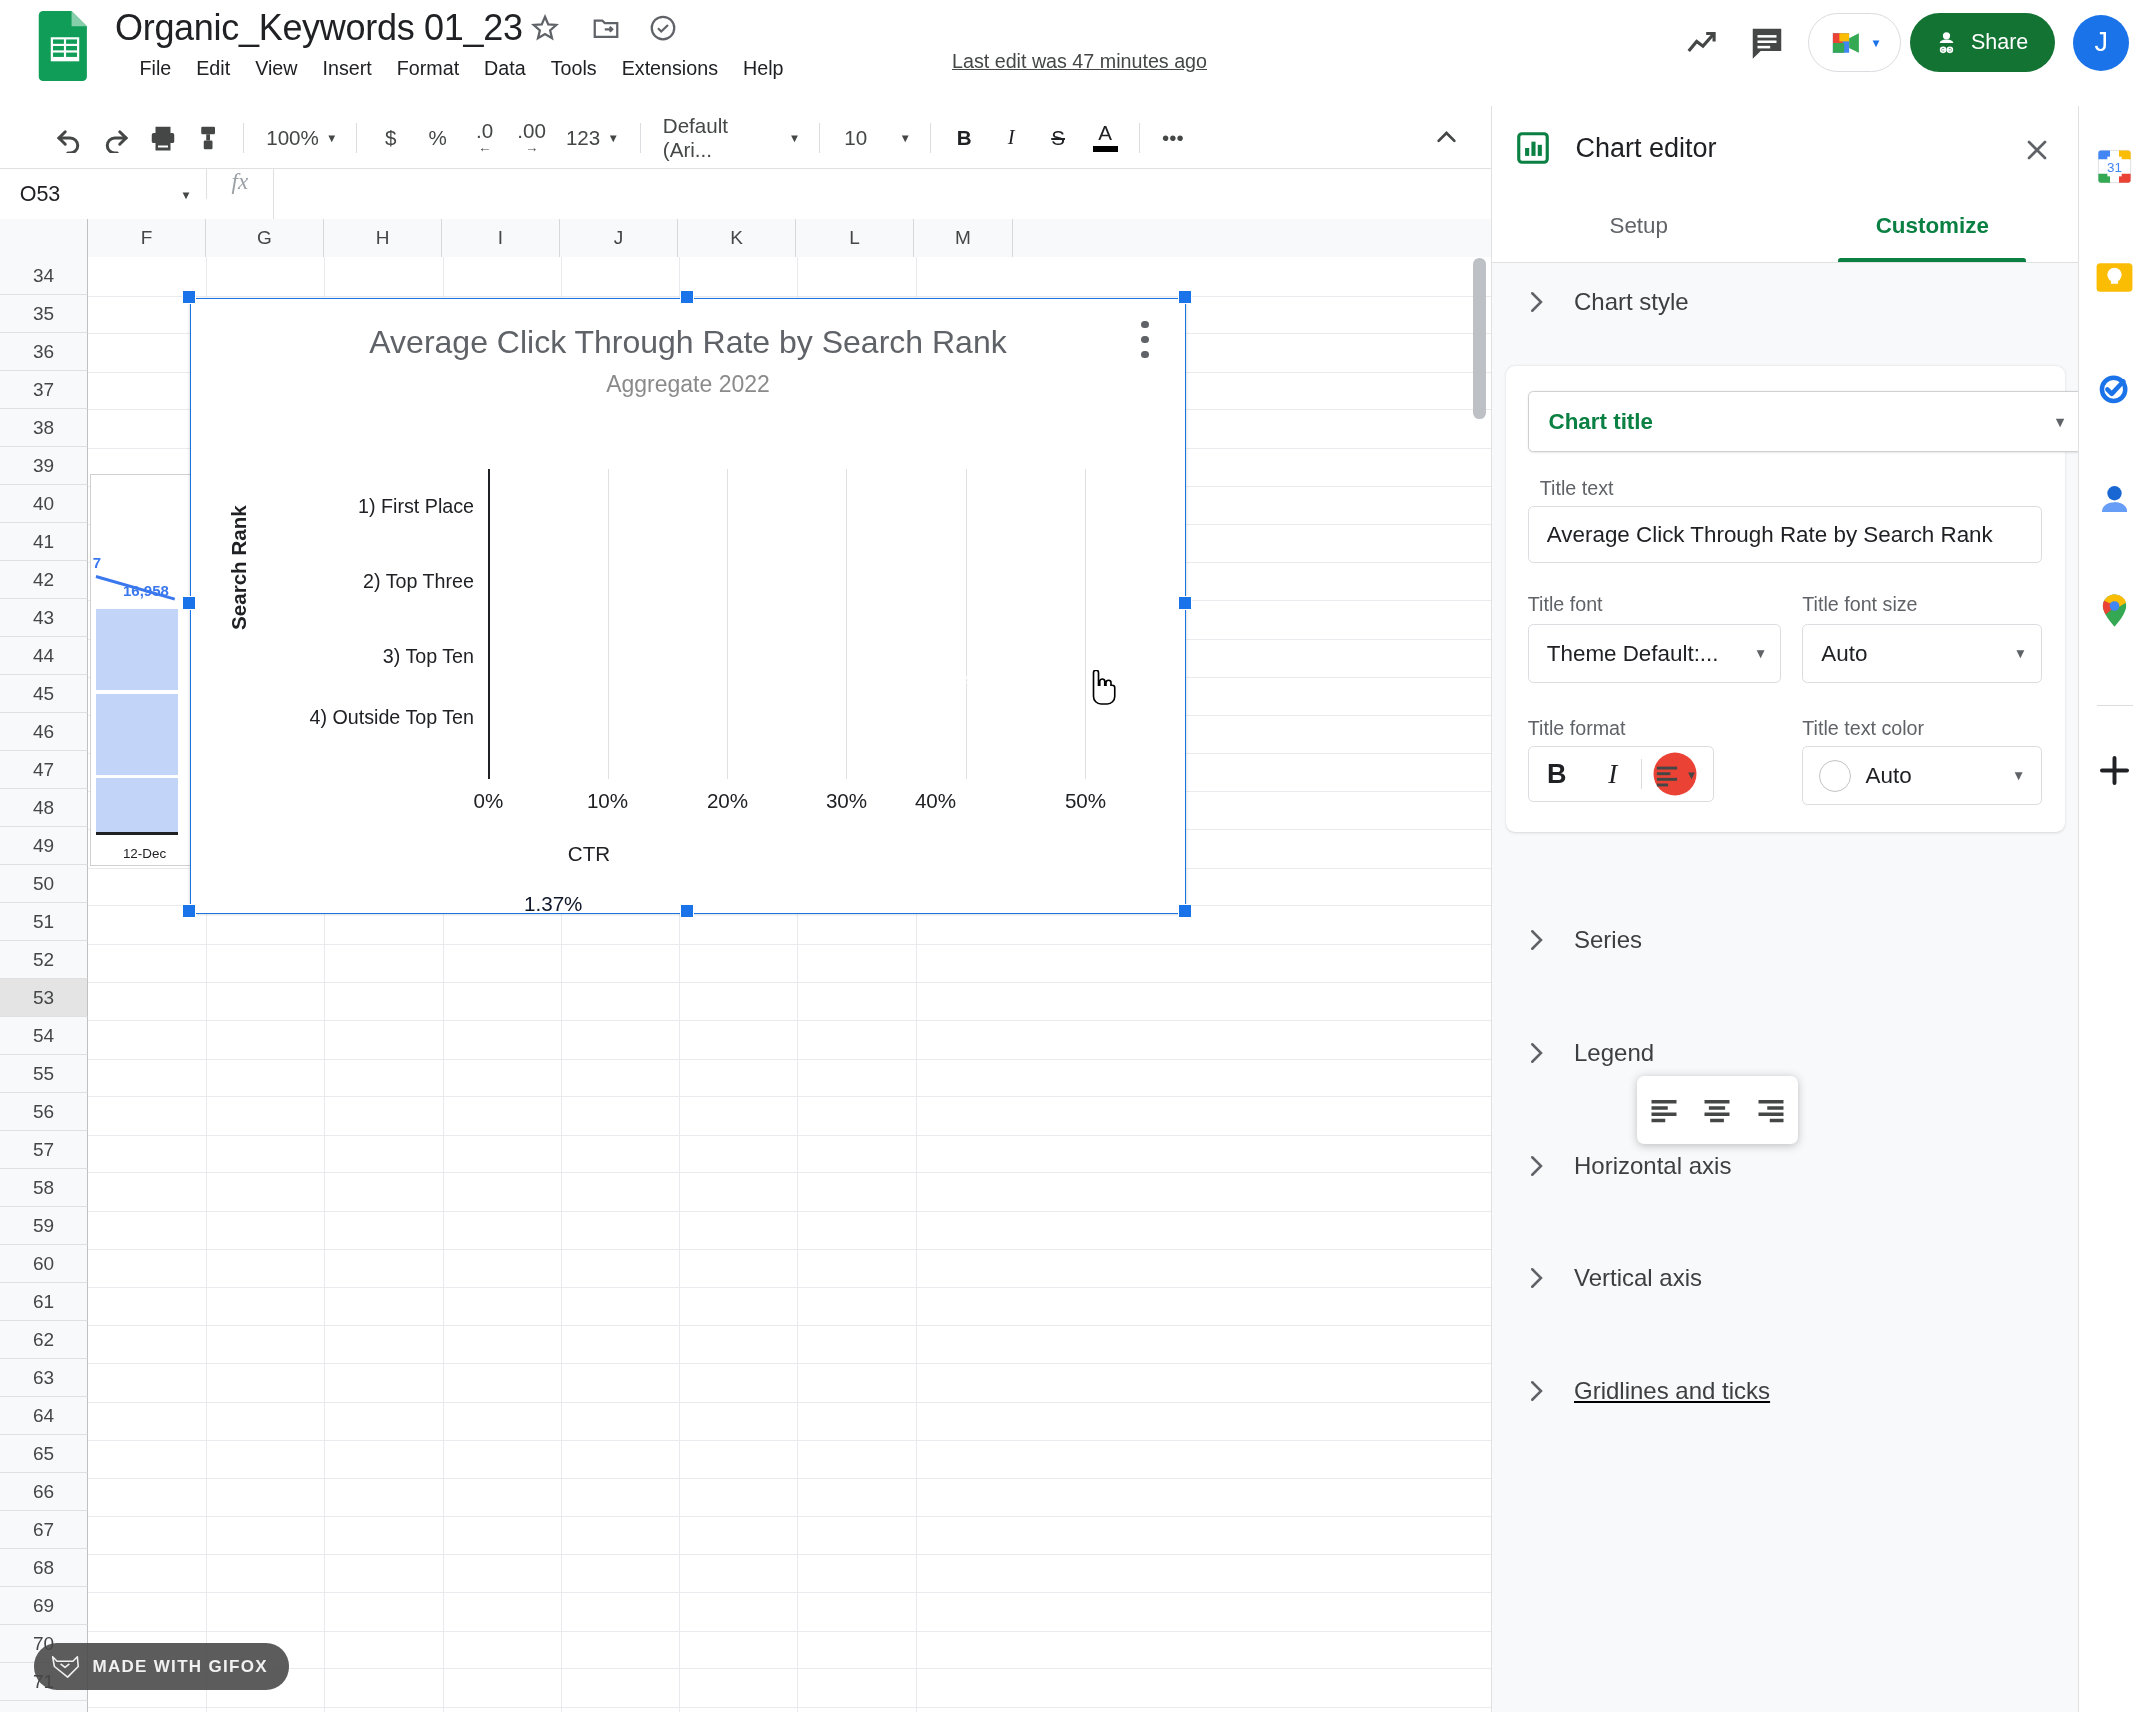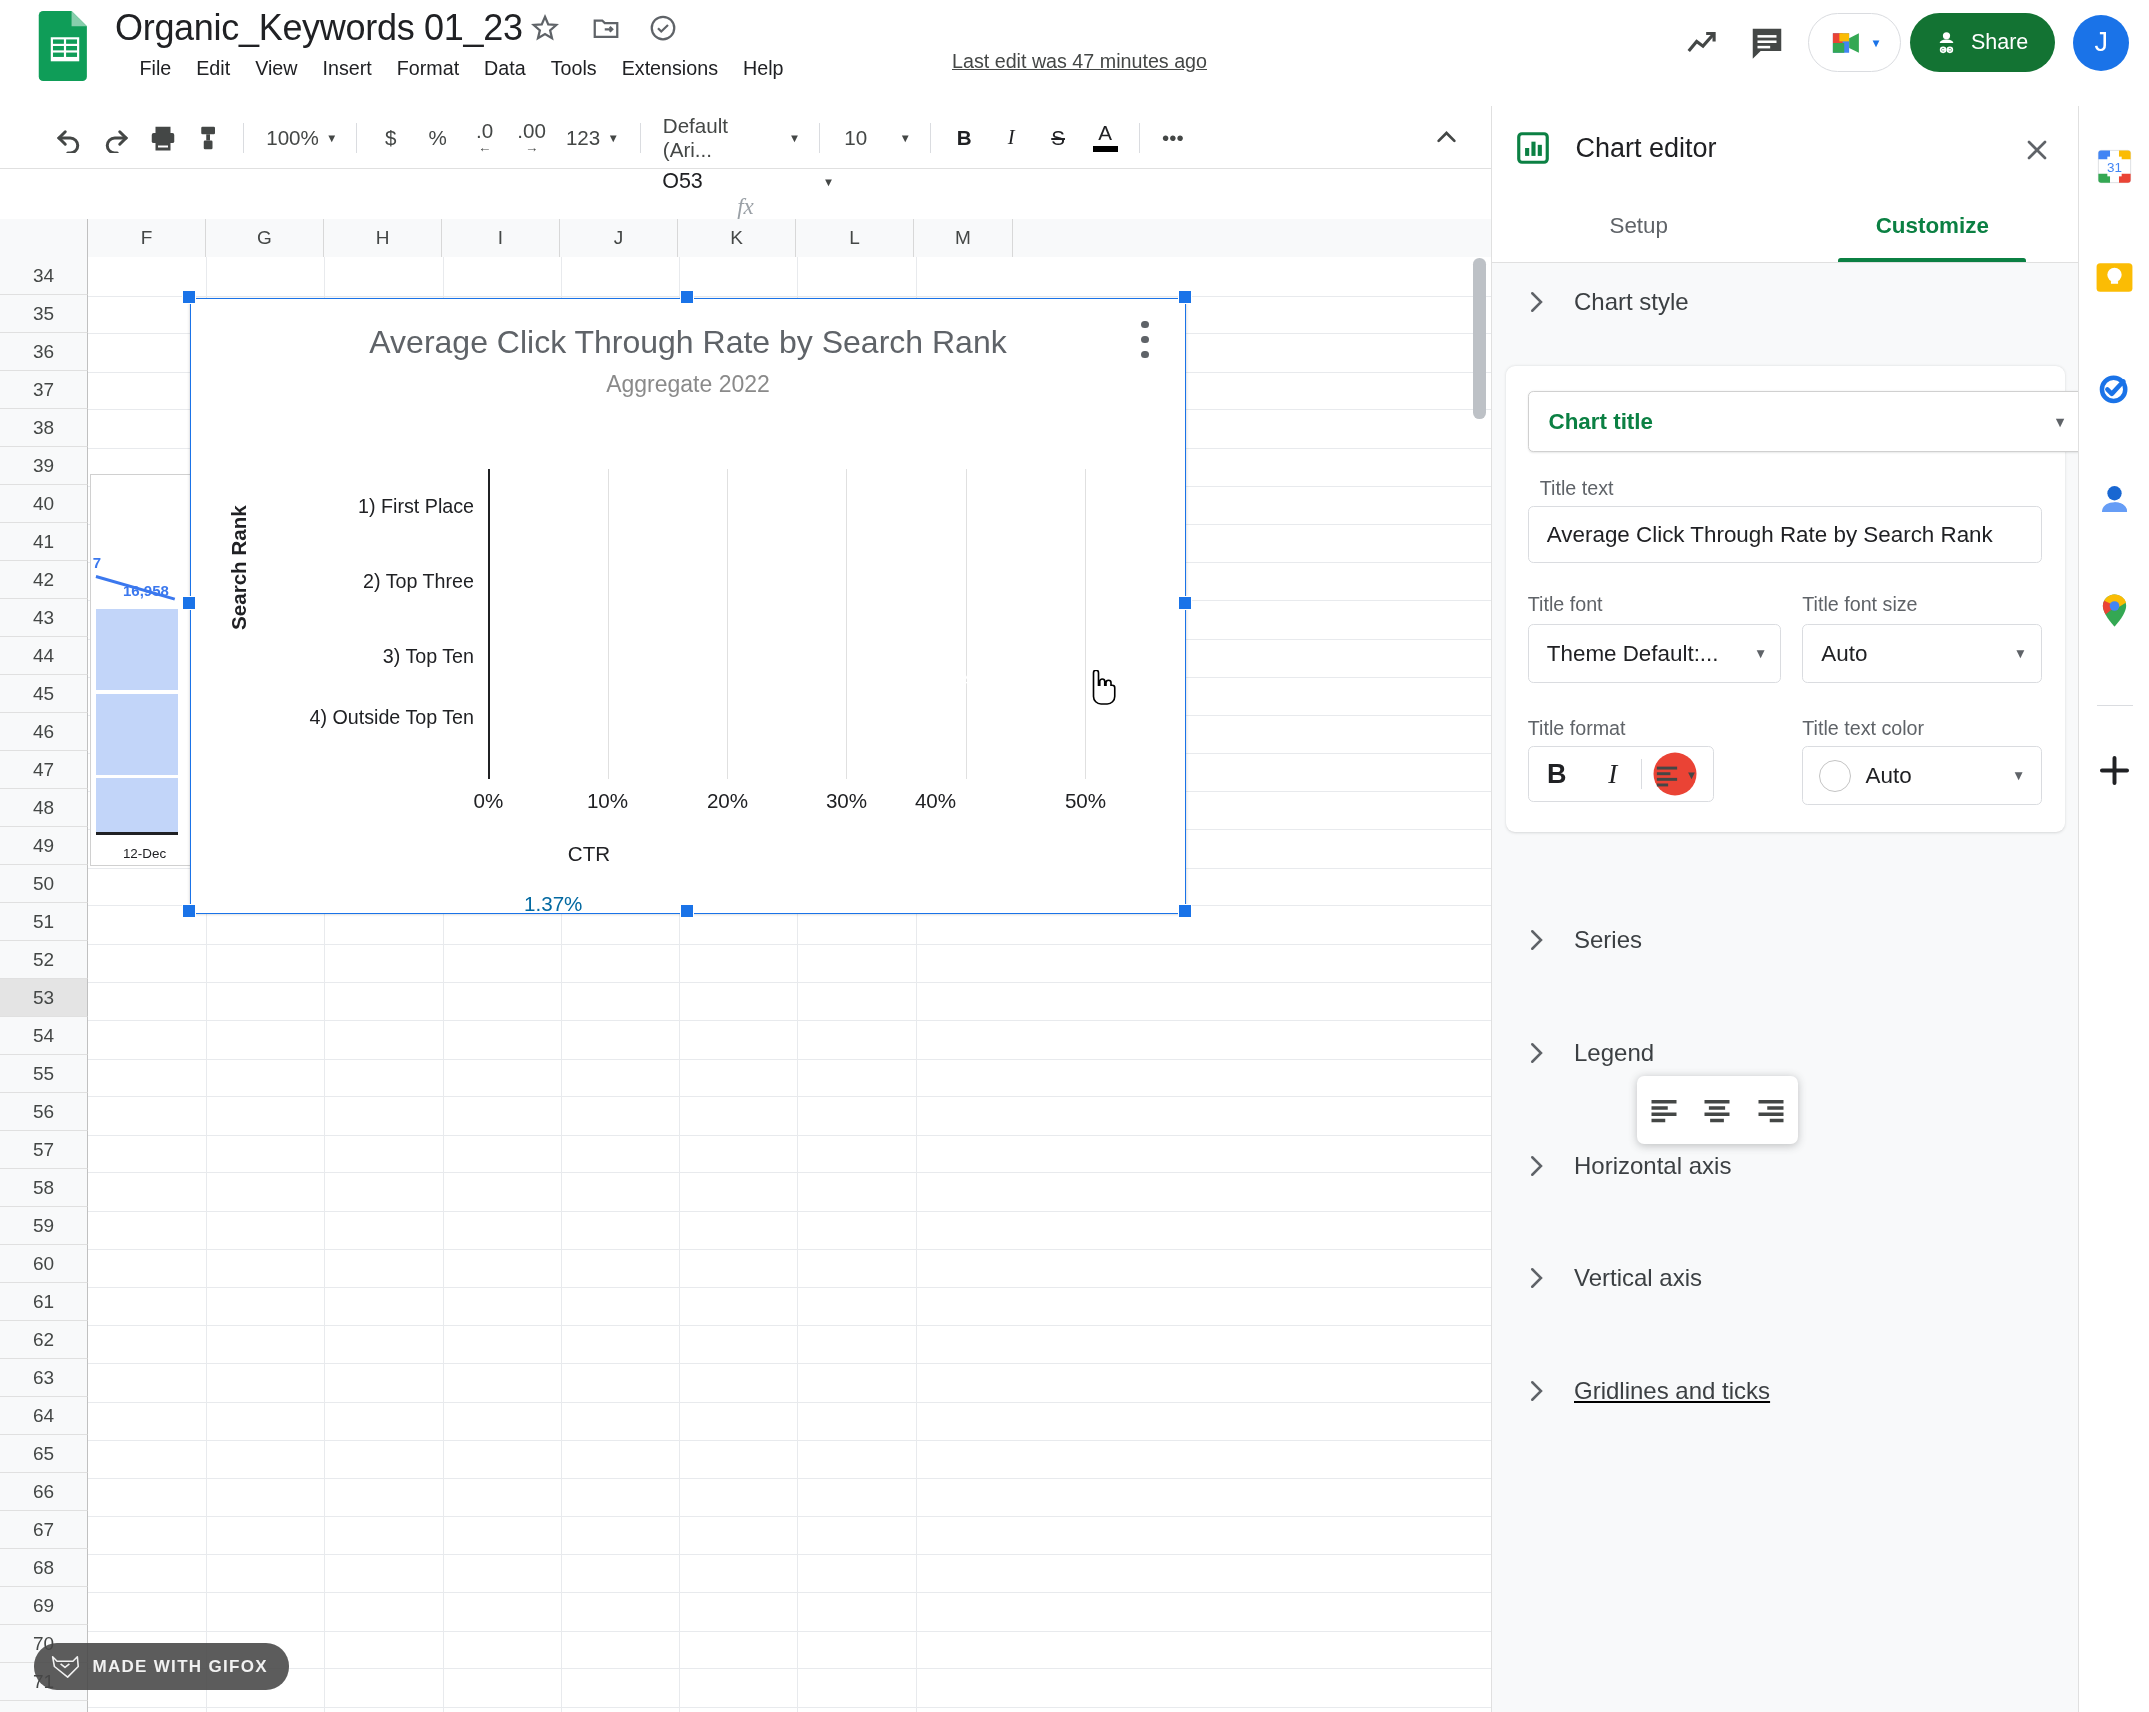--- a/index.html
+++ b/index.html
@@ -63,21 +63,21 @@
   .tool-sep { width: 0.9px; height: 30px; background: #dadce0; margin: 0 9.9px; }
   .tool-wide { padding: 0 10.7px; }
   #zoom-tool { min-width: 88px; justify-content: space-between; padding: 0 9px 0 12.5px; }
   #font-tool { width: 159px; justify-content: space-between; padding: 0 9px 0 12.5px; }
   #fontsize-tool { width: 90px; justify-content: space-between; padding: 0 9px 0 14.3px; }
   .caret { font-size: 11.6px; margin-left: 7.2px; color: #444746; }
 
   
   #formulabar {
     position: absolute; left: 0; top: 168px; width: 1491px; height: 50px;
-    background: #fff; border-top: 0.9px solid #e0e0e0; display: flex; align-items: center; flex-direction: column;
+    background: #fff; border-top: 0.9px solid #e0e0e0; display: flex; 
   }
   #namebox {
     width: 206px; height: 50px; display: flex; align-items: center; justify-content: space-between;
     padding: 0 14.3px 0 19.7px; font-size: 21.5px; color: #202124; cursor: pointer;
   }
   #fx-sep { width: 0.9px; height: 30px; background: #e0e0e0; }
   #fx-icon { width: 66px; text-align: center; font-size: 23px; color: #9aa0a6; font-style: italic;
              font-family: "Liberation Serif", serif; }
   #formula-input { flex: 1; height: 50px; border-left: 0.9px solid #e0e0e0; font-size: 19.7px; color: #202124;
                    display: flex; align-items: center; padding-left: 12.5px; cursor: text; }
@@ -120,21 +120,21 @@
                  font-size: 32px; color: #5f6368; }
   #chart-subtitle { position: absolute; left: 0; top: 72px; width: 100%; text-align: center;
                     font-size: 23px; color: #8a8a8a; }
 
   #plot { position: absolute; left: 0; top: 107px; width: 992px; height: 385px; }
   .ylabel { position: absolute; font-size: 19.7px; color: #202124; text-align: right; }
   .barwrap { position: absolute; height: 41px; }
   .bar { position: absolute; left: 0; top: 0; height: 100%; background: #3b78ee; }
   .barval { position: absolute; top: 0; height: 100%; display: flex; align-items: center;
             font-size: 20.6px; color: #fff; }
-  .barval.outside { color: #0369a1; }
+  .barval.outside { color: #0f172a; }
   .vgrid { position: absolute; width: 0.9px; background: #e0e0e0; }
   #yaxis-line { position: absolute; width: 1.8px; background: #202124; }
   .xtick { position: absolute; font-size: 20.6px; color: #202124; text-align: center; width: 81px; }
   #axis-title-x { position: absolute; width: 100%; text-align: center; font-size: 20.6px; color: #202124; }
   #axis-title-y { position: absolute; font-size: 20.6px; color: #202124; font-weight: bold;
                   transform: rotate(-90deg); transform-origin: left top; white-space: nowrap; }
 
   
   #panel { position: absolute; left: 1491px; top: 106px; width: 587px; height: 1607px;
            background: #f8f9fa; border-left: 0.9px solid #e0e0e0; }

